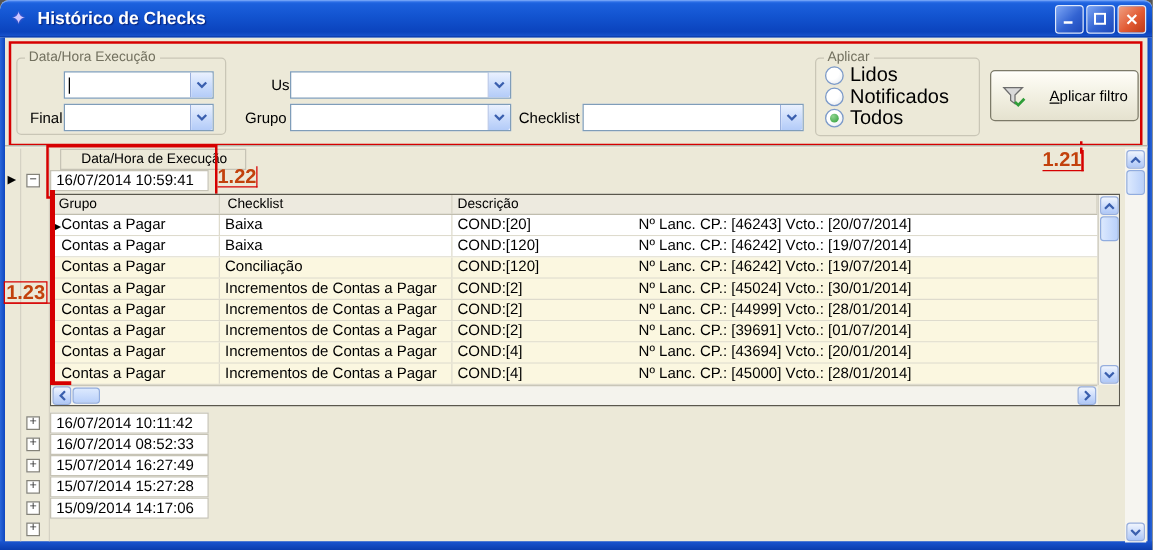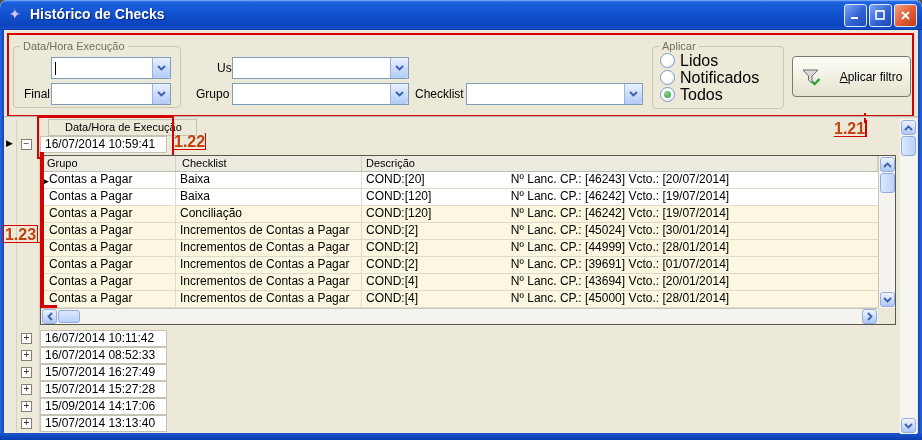--- a/index.html
+++ b/index.html
@@ -326,21 +326,20 @@
   <div class="tree-datecell" style="top:330px;">16/07/2014 10:11:42</div>
   <div class="expbox" style="top:350px;">+</div>
   <div class="tree-datecell" style="top:347px;">16/07/2014 08:52:33</div>
   <div class="expbox" style="top:367px;">+</div>
   <div class="tree-datecell" style="top:364px;">15/07/2014 16:27:49</div>
   <div class="expbox" style="top:384px;">+</div>
   <div class="tree-datecell" style="top:381px;">15/07/2014 15:27:28</div>
   <div class="expbox" style="top:401px;">+</div>
   <div class="tree-datecell" style="top:398px;">15/09/2014 14:17:06</div>
   <div class="expbox" style="top:418px;">+</div>
-  <div class="tree-datecell" style="top:415px;">15/07/2014 13:13:40</div>
 
   <div class="outer-vscroll">
     <div class="sbtn">
       <svg width="9" height="6">
           <path d="M1 5 L4.5 1.5 L8 5" stroke="#3a5fae" stroke-width="1.8" fill="none"></path>
         </svg>
     </div>
     <div class="sthumb-v"></div>
     <div class="sbtn down">
       <svg width="9" height="6">

